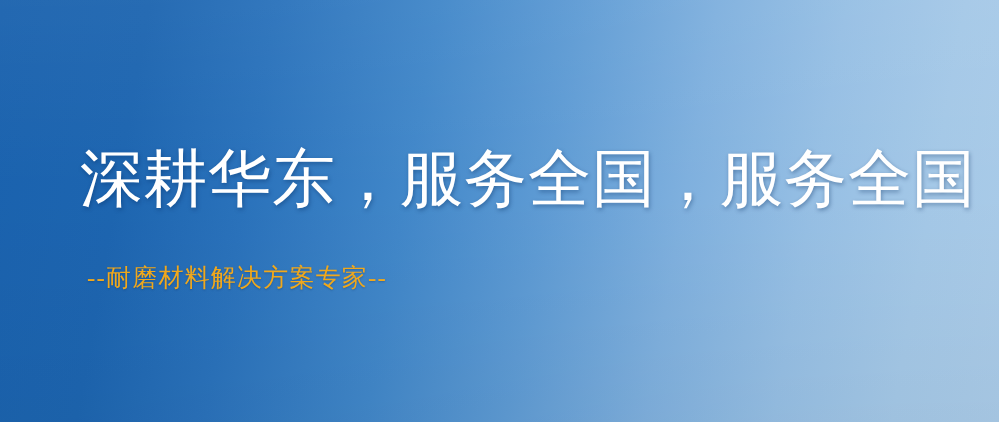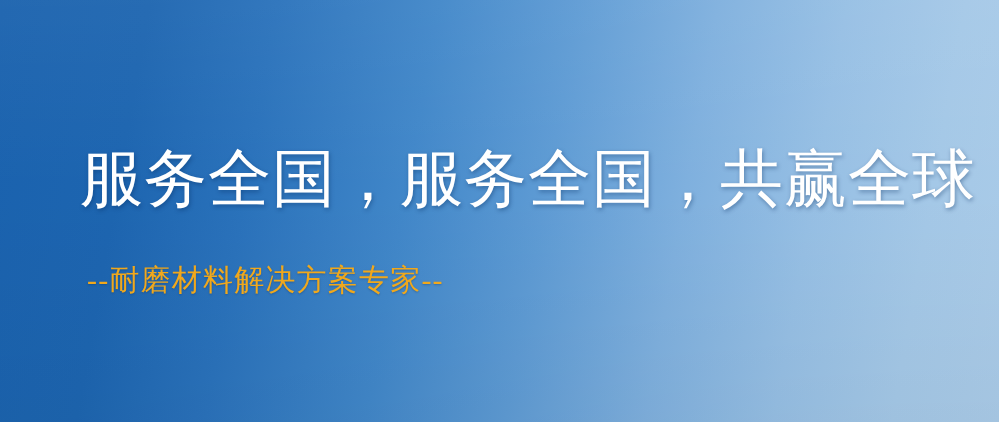--- a/index.html
+++ b/index.html
@@ -50,21 +50,21 @@
     letter-spacing: 1px;
     white-space: nowrap;
     text-shadow: 1px 2px 4px rgba(0, 40, 90, 0.38);
   }
 
   .subtitle {
     position: absolute;
     left: 87px;
     top: 265px;
     font-family: "Liberation Serif", "DejaVu Serif", serif;
-    font-size: 30px;
+    font-size: 25px;
     line-height: 1.0;
     color: #f0a81c;
     letter-spacing: 1.2px;
     white-space: nowrap;
     text-shadow: 0px 1px 2px rgba(0, 40, 90, 0.30);
   }
 
   
   #logo {
     position: absolute;
@@ -121,18 +121,18 @@
     letter-spacing: 0;
   }
 </style>
 </head>
 <body>
 
 <div id="banner">
 
   <div id="banner-sheen"></div>
 
-  <div class="headline">服务全国，服务全国，共赢全球</div>
+  <div class="headline">深耕华东，服务全国，服务全国</div>
 
   <div class="subtitle">--耐磨材料解决方案专家--</div>
 
 
 </div>
 
 </body></html>

